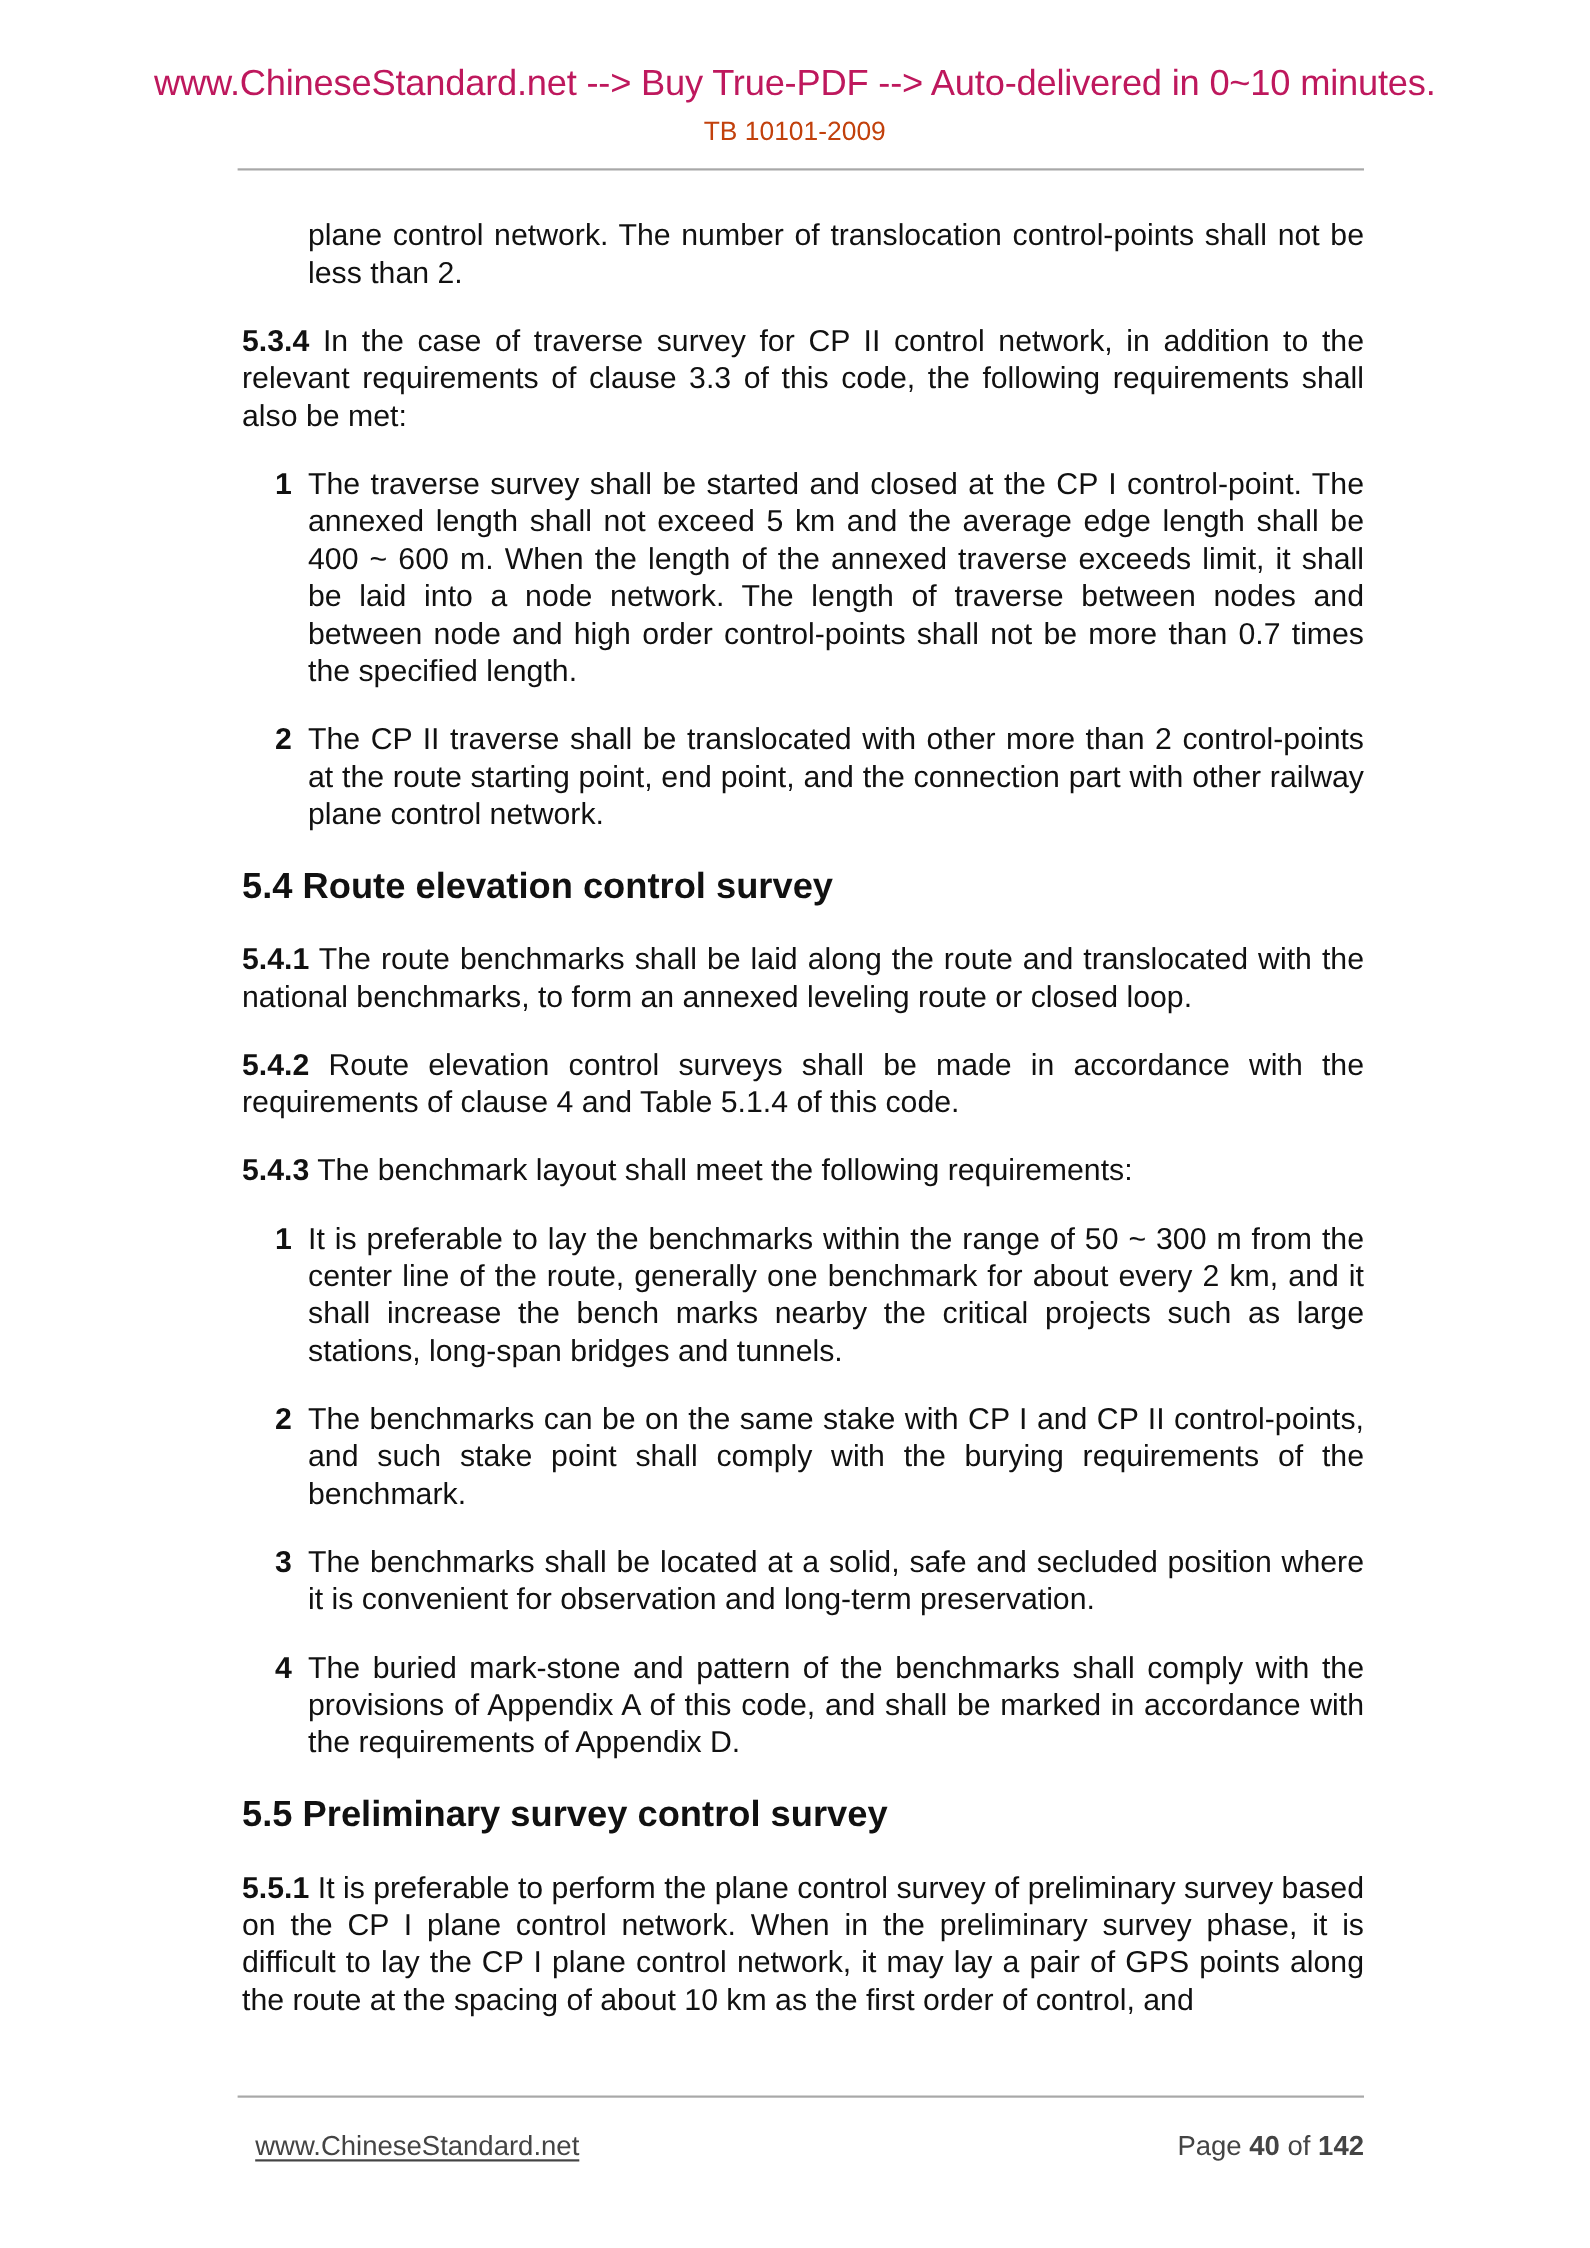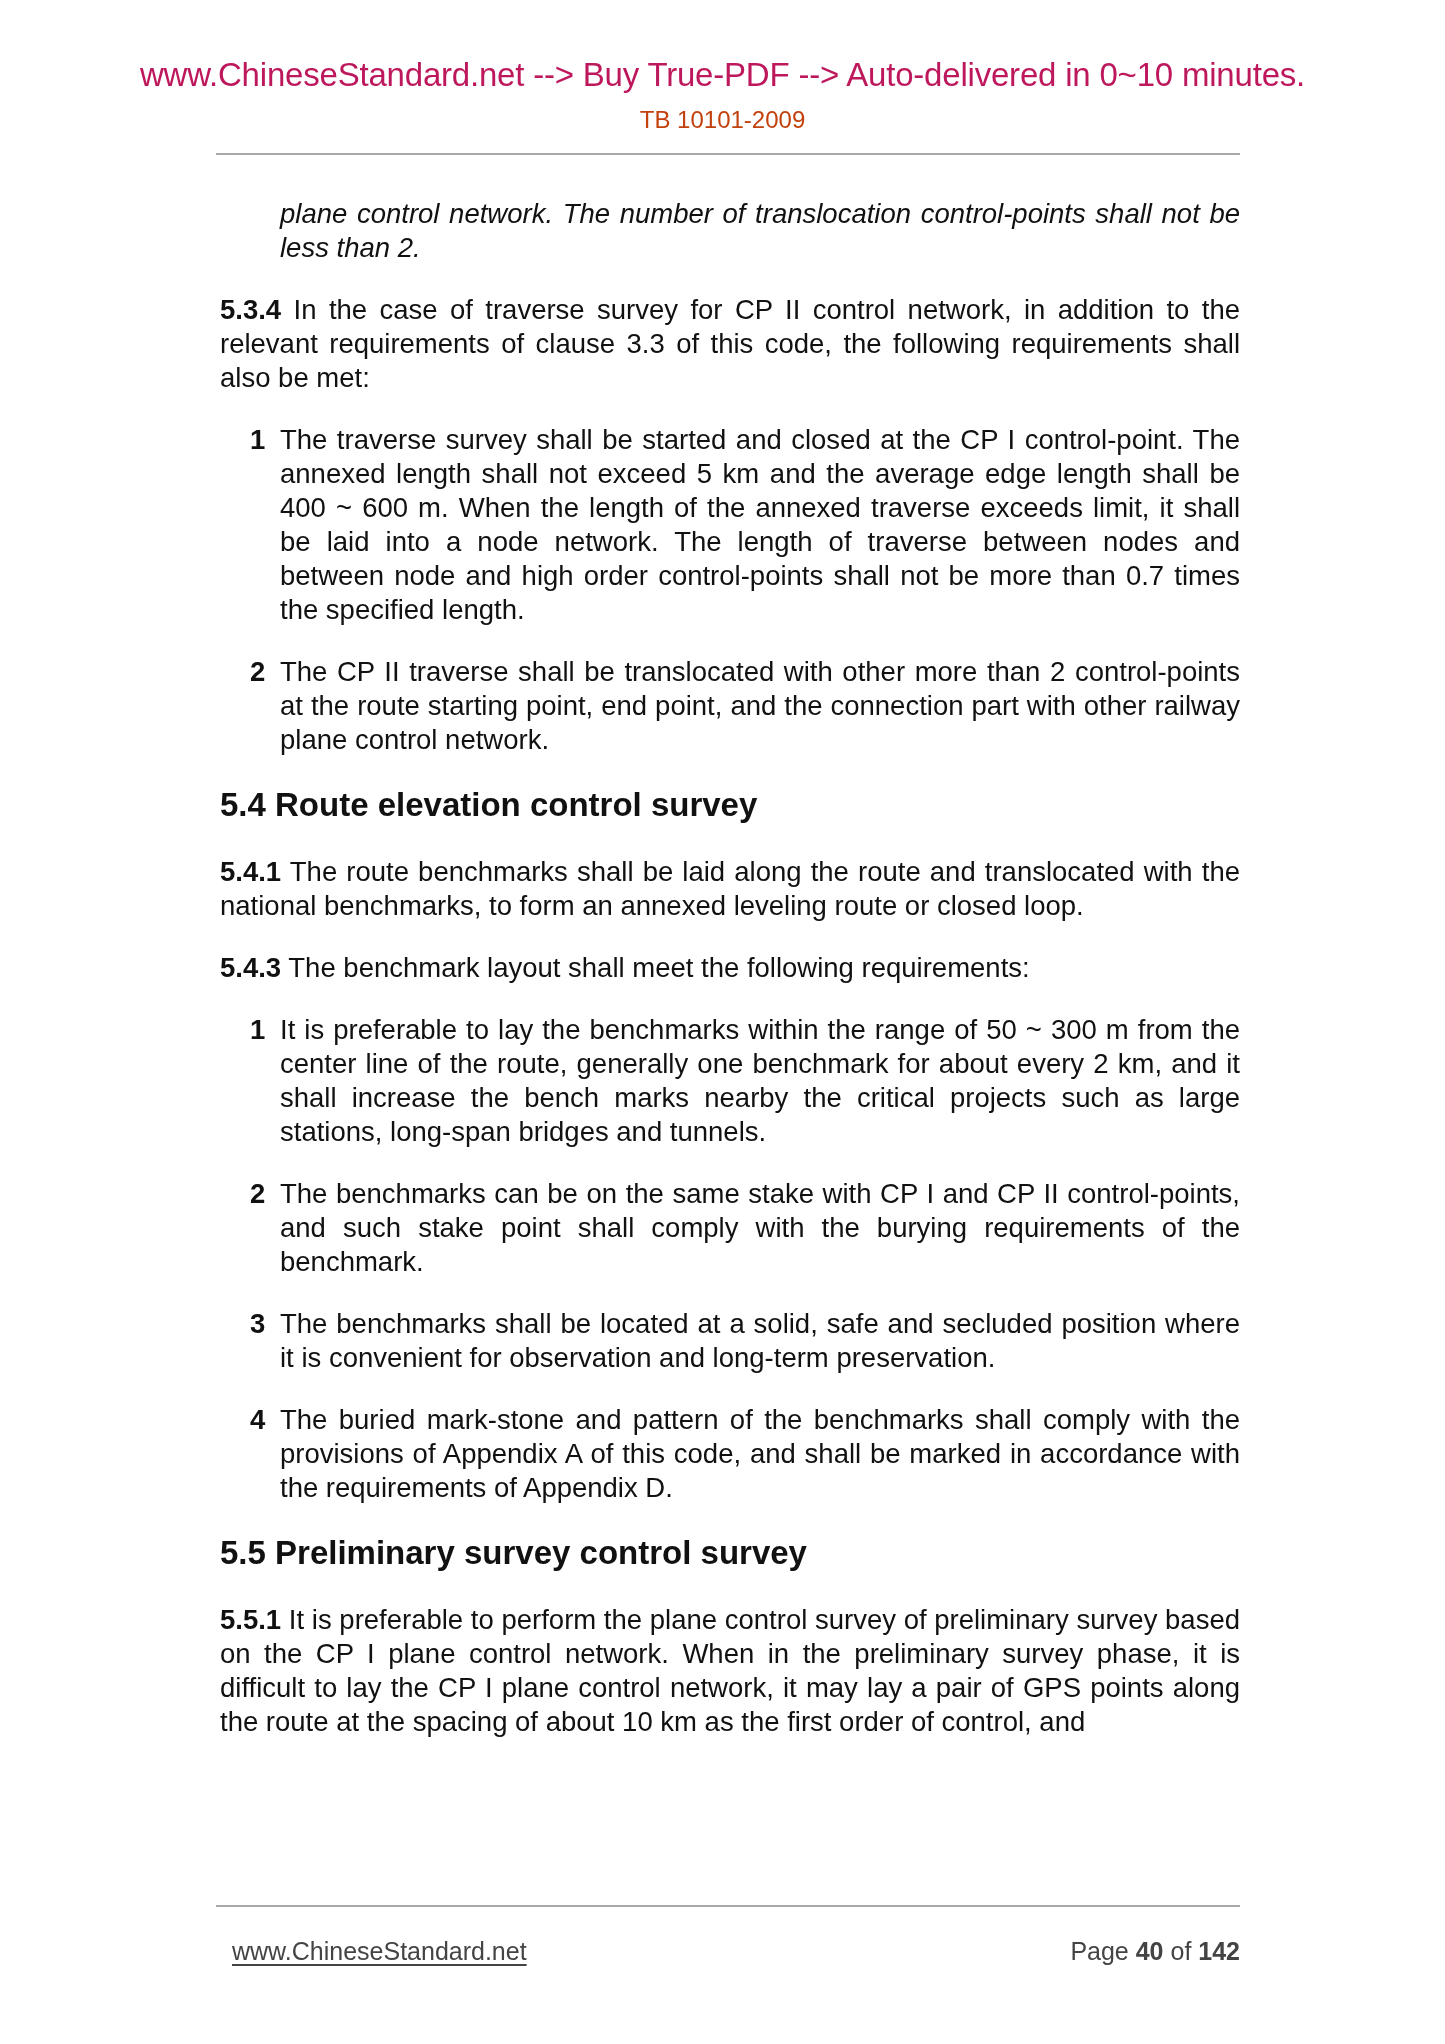--- a/index.html
+++ b/index.html
@@ -17,21 +17,21 @@
     }
     .rule { position: absolute; left: 216px; width: 1024px; height: 2px; background: #a8a8a8; }
     .rule.top { top: 153px; }
     .rule.bottom { top: 1905px; }
 
     .content {
       position: absolute; top: 197px; left: 220px; width: 1020px;
       font-size: 27.5px; line-height: 34px; text-align: justify;
     }
     .content p { margin: 0; }
-    .cont { padding-left: 60px; margin-bottom: 28px !important; font-style: italic; }
+    .cont { padding-left: 60px; margin-bottom: 28px !important; }
     .clause { margin-bottom: 28px !important; }
     .clause b, .item b { font-weight: bold; }
     .item {
       padding-left: 60px; text-indent: -30px; margin-bottom: 28px !important;
     }
     .item .num { display: inline-block; width: 30px; text-indent: 0; font-weight: bold; }
     .section {
       font-size: 33px; font-weight: bold; line-height: 40px;
       margin: 0 0 30px 0 !important; text-align: left;
     }
@@ -54,20 +54,21 @@
 
 <div class="content">
   <p class="cont">plane control network. The number of translocation control-points shall not be less than 2.</p>
 
   <p class="clause"><b>5.3.4</b><span> In the case of traverse survey for CP II control network, in addition to the relevant requirements of clause 3.3 of this code, the following requirements shall also be met:</span></p>
   <p class="item"><span class="num">1</span><span>The traverse survey shall be started and closed at the CP I control-point. The annexed length shall not exceed 5 km and the average edge length shall be 400 ~ 600 m. When the length of the annexed traverse exceeds limit, it shall be laid into a node network. The length of traverse between nodes and between node and high order control-points shall not be more than 0.7 times the specified length.</span></p>
   <p class="item"><span class="num">2</span><span>The CP II traverse shall be translocated with other more than 2 control-points at the route starting point, end point, and the connection part with other railway plane control network.</span></p>
 
   <p class="section">5.4 Route elevation control survey</p>
   <p class="clause"><b>5.4.1</b><span> The route benchmarks shall be laid along the route and translocated with the national benchmarks, to form an annexed leveling route or closed loop.</span></p>
+  <p class="clause"><b>5.4.2</b><span> Route elevation control surveys shall be made in accordance with the requirements of clause 4 and Table 5.1.4 of this code.</span></p>
   <p class="clause"><b>5.4.3</b><span> The benchmark layout shall meet the following requirements:</span></p>
   <p class="item"><span class="num">1</span><span>It is preferable to lay the benchmarks within the range of 50 ~ 300 m from the center line of the route, generally one benchmark for about every 2 km, and it shall increase the bench marks nearby the critical projects such as large stations, long-span bridges and tunnels.</span></p>
   <p class="item"><span class="num">2</span><span>The benchmarks can be on the same stake with CP I and CP II control-points, and such stake point shall comply with the burying requirements of the benchmark.</span></p>
   <p class="item"><span class="num">3</span><span>The benchmarks shall be located at a solid, safe and secluded position where it is convenient for observation and long-term preservation.</span></p>
   <p class="item"><span class="num">4</span><span>The buried mark-stone and pattern of the benchmarks shall comply with the provisions of Appendix A of this code, and shall be marked in accordance with the requirements of Appendix D.</span></p>
 
   <p class="section">5.5 Preliminary survey control survey</p>
   <p class="clause"><b>5.5.1</b><span> It is preferable to perform the plane control survey of preliminary survey based on the CP I plane control network. When in the preliminary survey phase, it is difficult to lay the CP I plane control network, it may lay a pair of GPS points along the route at the spacing of about 10 km as the first order of control, and</span></p>
 </div>
 

